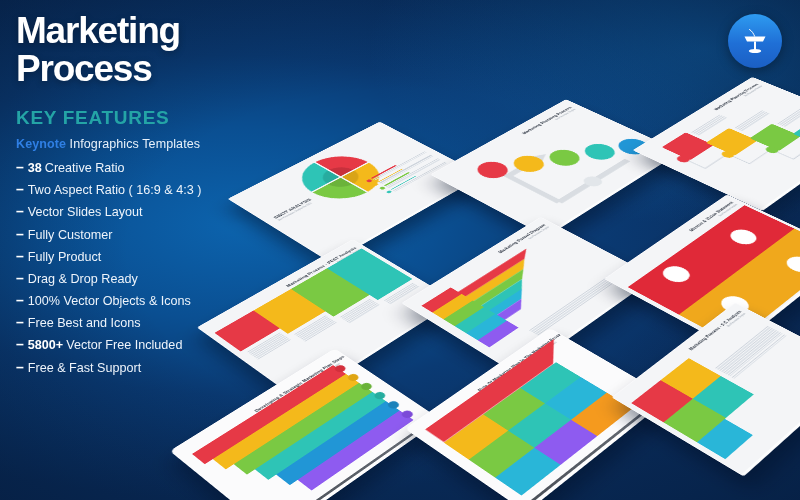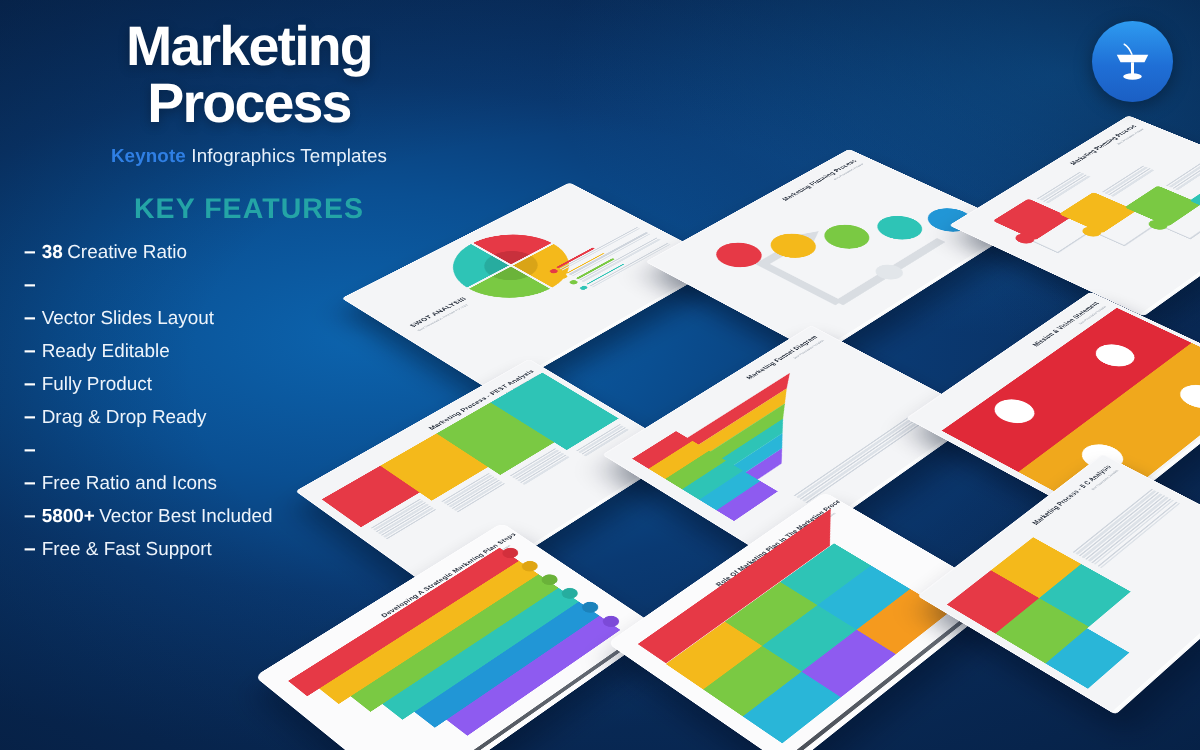--- a/index.html
+++ b/index.html
@@ -22,21 +22,21 @@
     position:absolute; inset:0;
     background: radial-gradient(ellipse 60% 50% at 88% 10%, rgba(18,110,185,.55) 0%, rgba(10,50,100,0) 70%);
   }
   #vig {
     position:absolute; inset:0;
     background: radial-gradient(ellipse 85% 80% at 50% 50%, rgba(0,0,0,0) 40%, rgba(3,17,40,.55) 100%);
     pointer-events:none;
   }
 
   
-  #left { position:absolute; left:16px; top:12px; width:300px; z-index:40;text-align:center; }
+  #left { position:absolute; left:16px; top:12px; width:300px; z-index:40; }
 
   #title {
     font-size:37px; font-weight:bold; color:#ffffff;
     letter-spacing:-1.2px; line-height:1.04;
     text-shadow:0 2px 7px rgba(0,0,0,.28);
   }
   #subtitle { margin-top:8px; font-size:12.5px; color:#e8f1fb; letter-spacing:.1px; }
   #subtitle .kw { color:#2f7fe4; font-weight:bold; }
 
   #kf {
@@ -431,60 +431,62 @@
       </div>
     <div class="edge"></div>
   </div>
 
 </div>
 
 <div id="vig"></div>
 
 <div id="left">
   <h1 id="title">Marketing Process</h1>
+  <div id="kf">KEY FEATURES</div>
   <div id="subtitle">
     <span class="kw">Keynote</span><span> Infographics Templates</span>
   </div>
-  <div id="kf">KEY FEATURES</div>
   <ul id="feats">
     <li>
         <span class="dash">–</span>
         <b>38</b>
         <span>Creative Ratio</span>
       </li>
     <li>
         <span class="dash">–</span>
+        <span>Two Aspect Ratio ( 16:9 &amp; 4:3 )</span>
       </li>
     <li>
         <span class="dash">–</span>
         <span>Vector Slides Layout</span>
       </li>
     <li>
         <span class="dash">–</span>
-        <span>Ready Editable</span>
+        <span>Fully Customer</span>
       </li>
     <li>
         <span class="dash">–</span>
         <span>Fully Product</span>
       </li>
     <li>
         <span class="dash">–</span>
         <span>Drag &amp; Drop Ready</span>
       </li>
     <li>
         <span class="dash">–</span>
-      </li>
-    <li>
-        <span class="dash">–</span>
-        <span>Free Ratio and Icons</span>
+        <span>100% Vector Objects &amp; Icons</span>
+      </li>
+    <li>
+        <span class="dash">–</span>
+        <span>Free Best and Icons</span>
       </li>
     <li>
         <span class="dash">–</span>
         <b>5800+</b>
-        <span>Vector Best Included</span>
+        <span>Vector Free Included</span>
       </li>
     <li>
         <span class="dash">–</span>
         <span>Free &amp; Fast Support</span>
       </li>
   </ul>
 </div>
 
 <div id="appicon">
   <svg width="34" height="34" viewBox="0 0 34 34">

